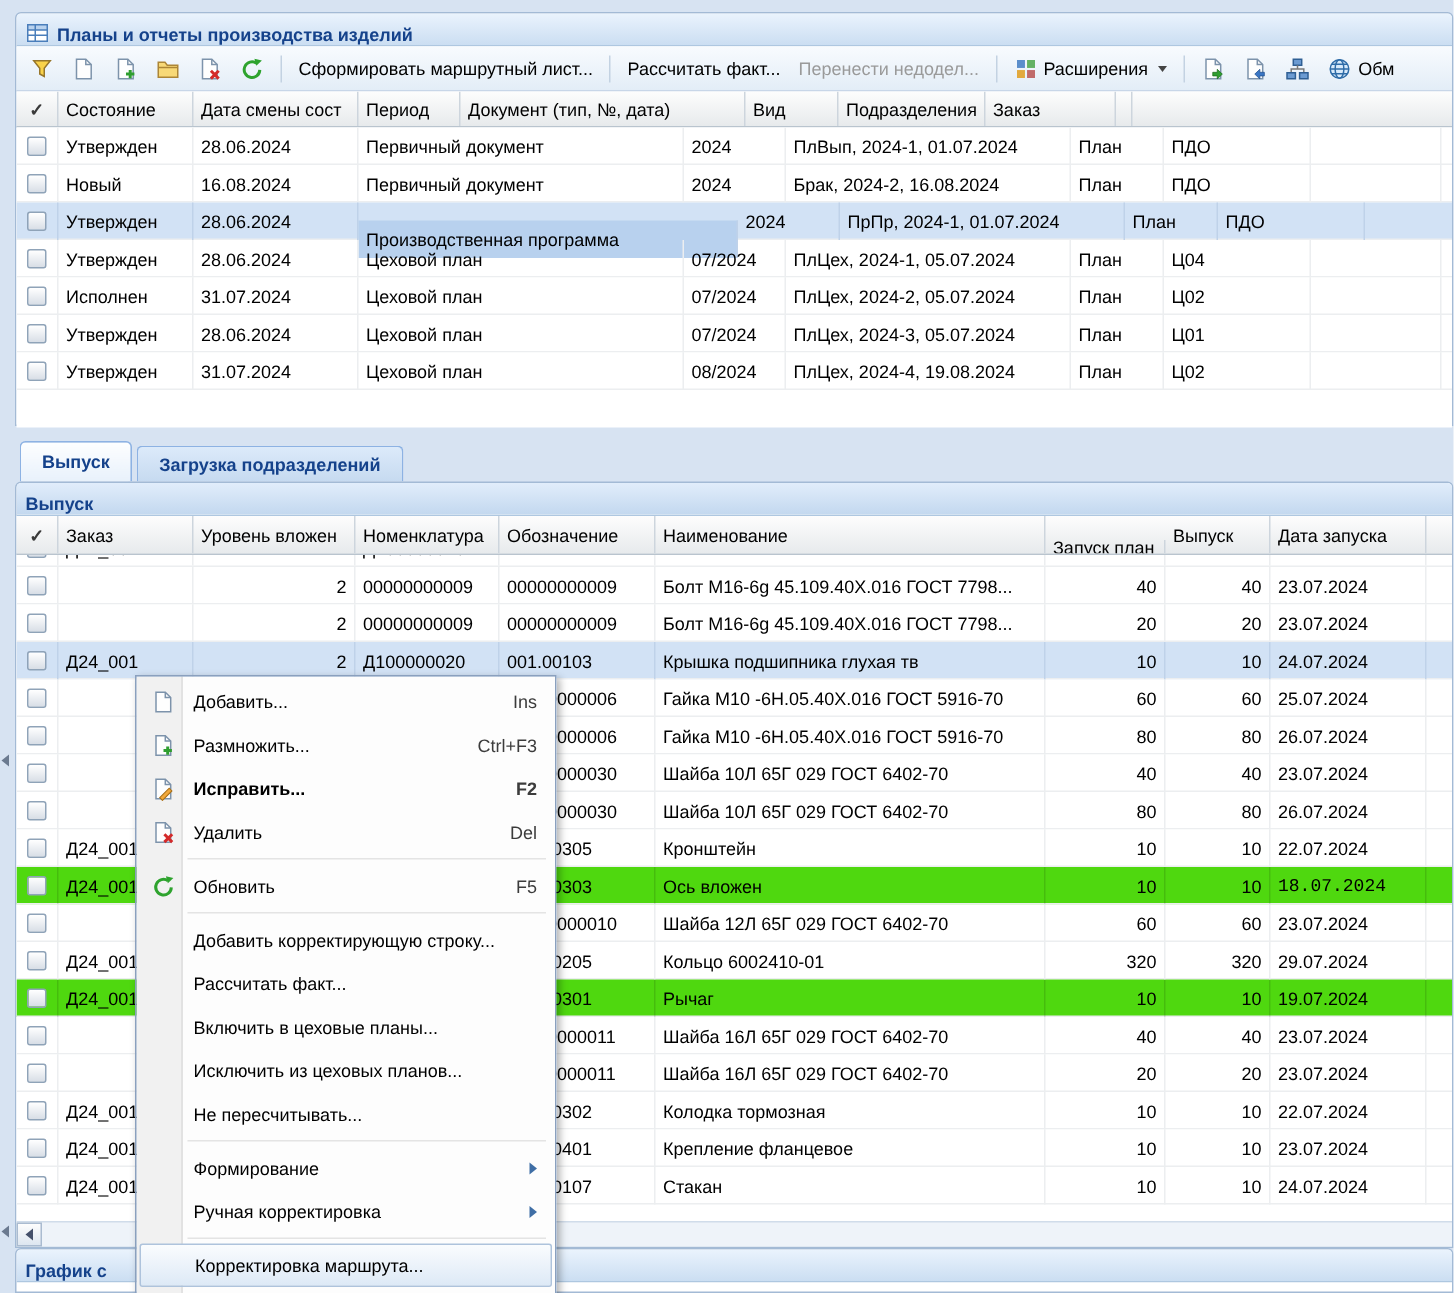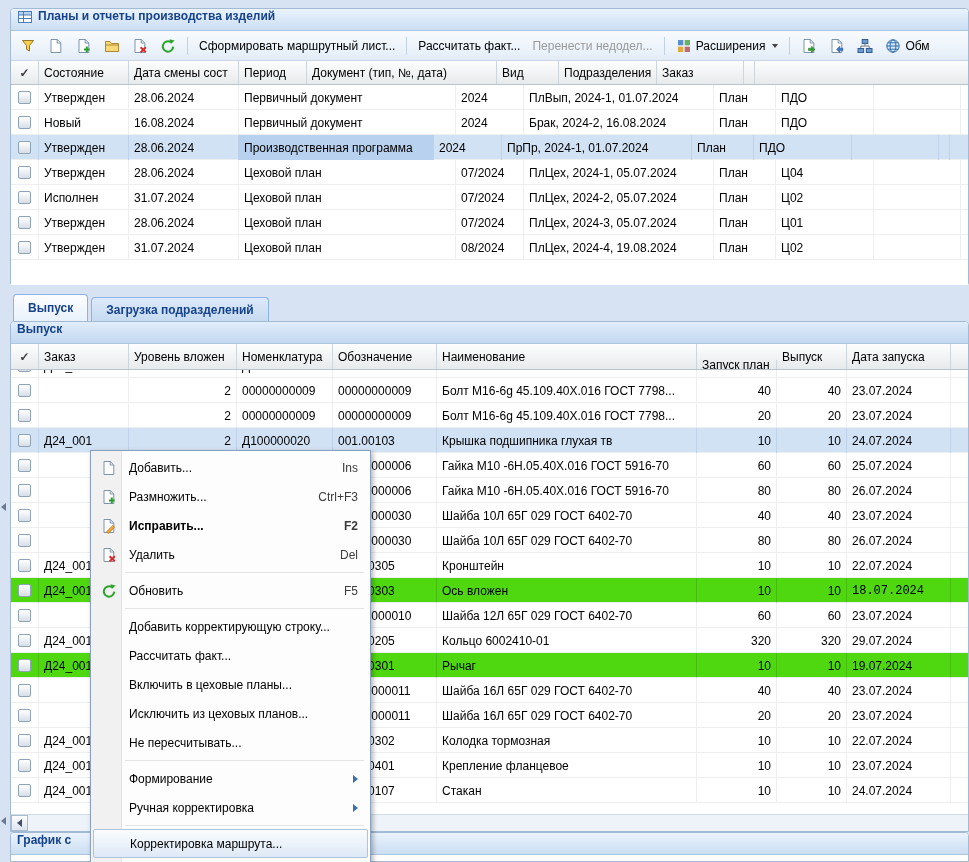--- a/index.html
+++ b/index.html
@@ -11,21 +11,21 @@
     font-size:12px; color:#000;
   }
   .app { position:absolute; inset:0; }
 
   .panel { position:absolute; background:#fff; border:1px solid #a3bad5; border-radius:4px 4px 0 0; }
   .panel-top { left:10px; top:8px; width:959px; height:276px; }
   .panel-mid { left:10px; top:321px; width:959px; height:511px; }
   .footer-panel { left:10px; top:832px; width:959px; height:30px; }
 
   .panel-header {
-    height:22px; display:flex; align-items:flex-start; gap:5px; padding:0 6px;
+    height:22px; display:flex; align-items:flex-end; gap:5px; padding:0 6px;
     background:linear-gradient(#eaf3fd,#cbdef2);
     border-bottom:1px solid #aec7e0; border-radius:3px 3px 0 0;
   }
   .panel-title { color:#15428b; font-weight:bold; white-space:nowrap; }
 
   .toolbar {
     height:30px; display:flex; align-items:center; gap:2px; padding:0 4px;
     background:linear-gradient(#f8fbfe,#e3edf7);
     border-bottom:1px solid #c8d6e8; overflow:hidden; white-space:nowrap;
   }
@@ -275,21 +275,21 @@
             <div class="gcell" style="width: 98px;">ПДО</div>
             <div class="gcell" style="width: 87px;"></div>
             <div class="gcell" style="width: 9px;"></div>
           </div>
           <div class="grow selected">
             <div class="gcell ccheck" style="width: 28px;">
               <div class="cb"></div>
             </div>
             <div class="gcell" style="width: 90px;">Утвержден</div>
             <div class="gcell" style="width: 110px;">28.06.2024</div>
-            <div class="gcell cat-sel" style="width: 195px;">Производственная программа</div>
+            <div class="gcell cat-sel" style="width: 253px; margin-top: 12px;">Производственная программа</div>
             <div class="gcell" style="width: 68px;">2024</div>
             <div class="gcell" style="width: 190px;">ПрПр, 2024-1, 01.07.2024</div>
             <div class="gcell" style="width: 62px;">План</div>
             <div class="gcell" style="width: 98px;">ПДО</div>
             <div class="gcell" style="width: 87px;"></div>
             <div class="gcell" style="width: 9px;"></div>
           </div>
           <div class="grow">
             <div class="gcell ccheck" style="width: 28px;">
               <div class="cb"></div>

